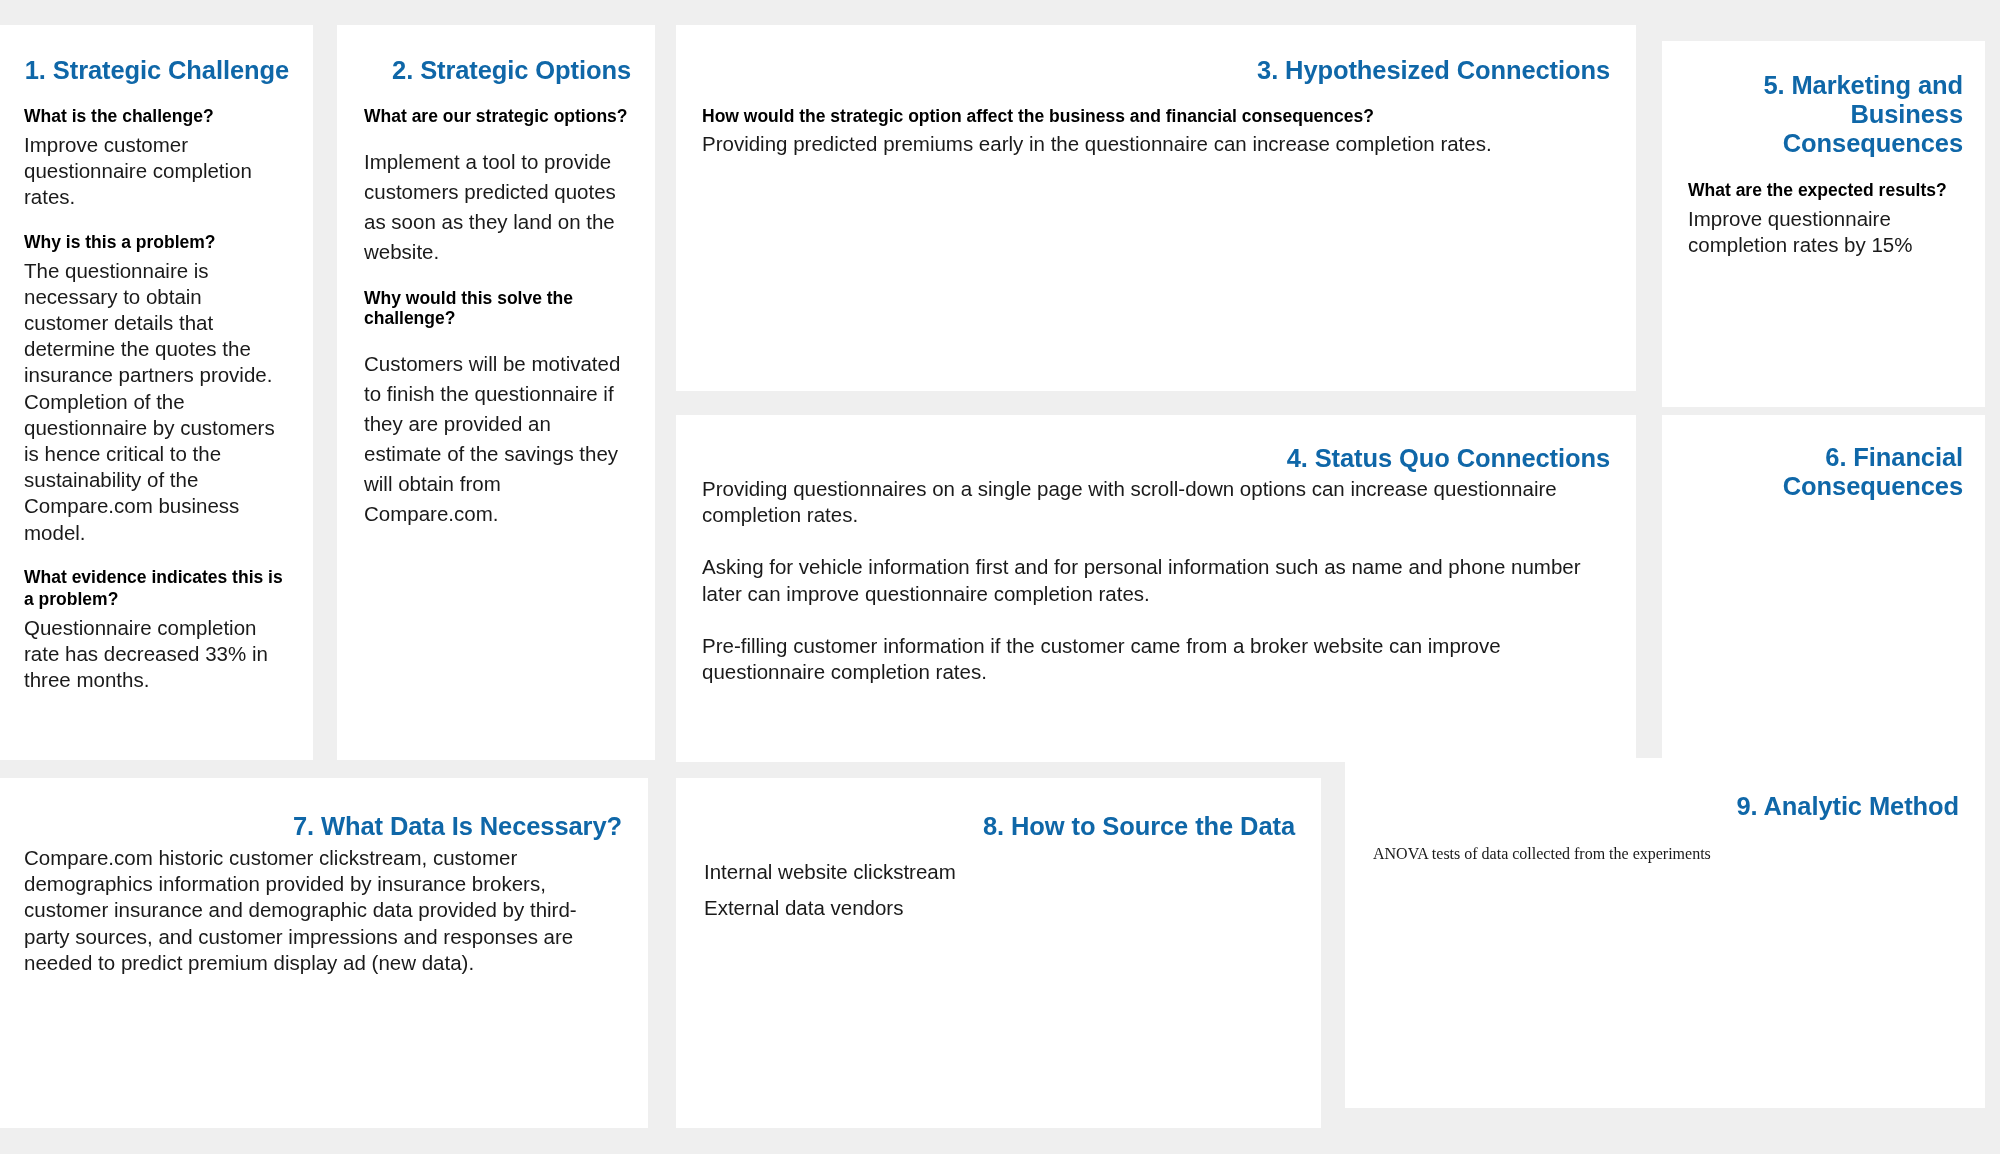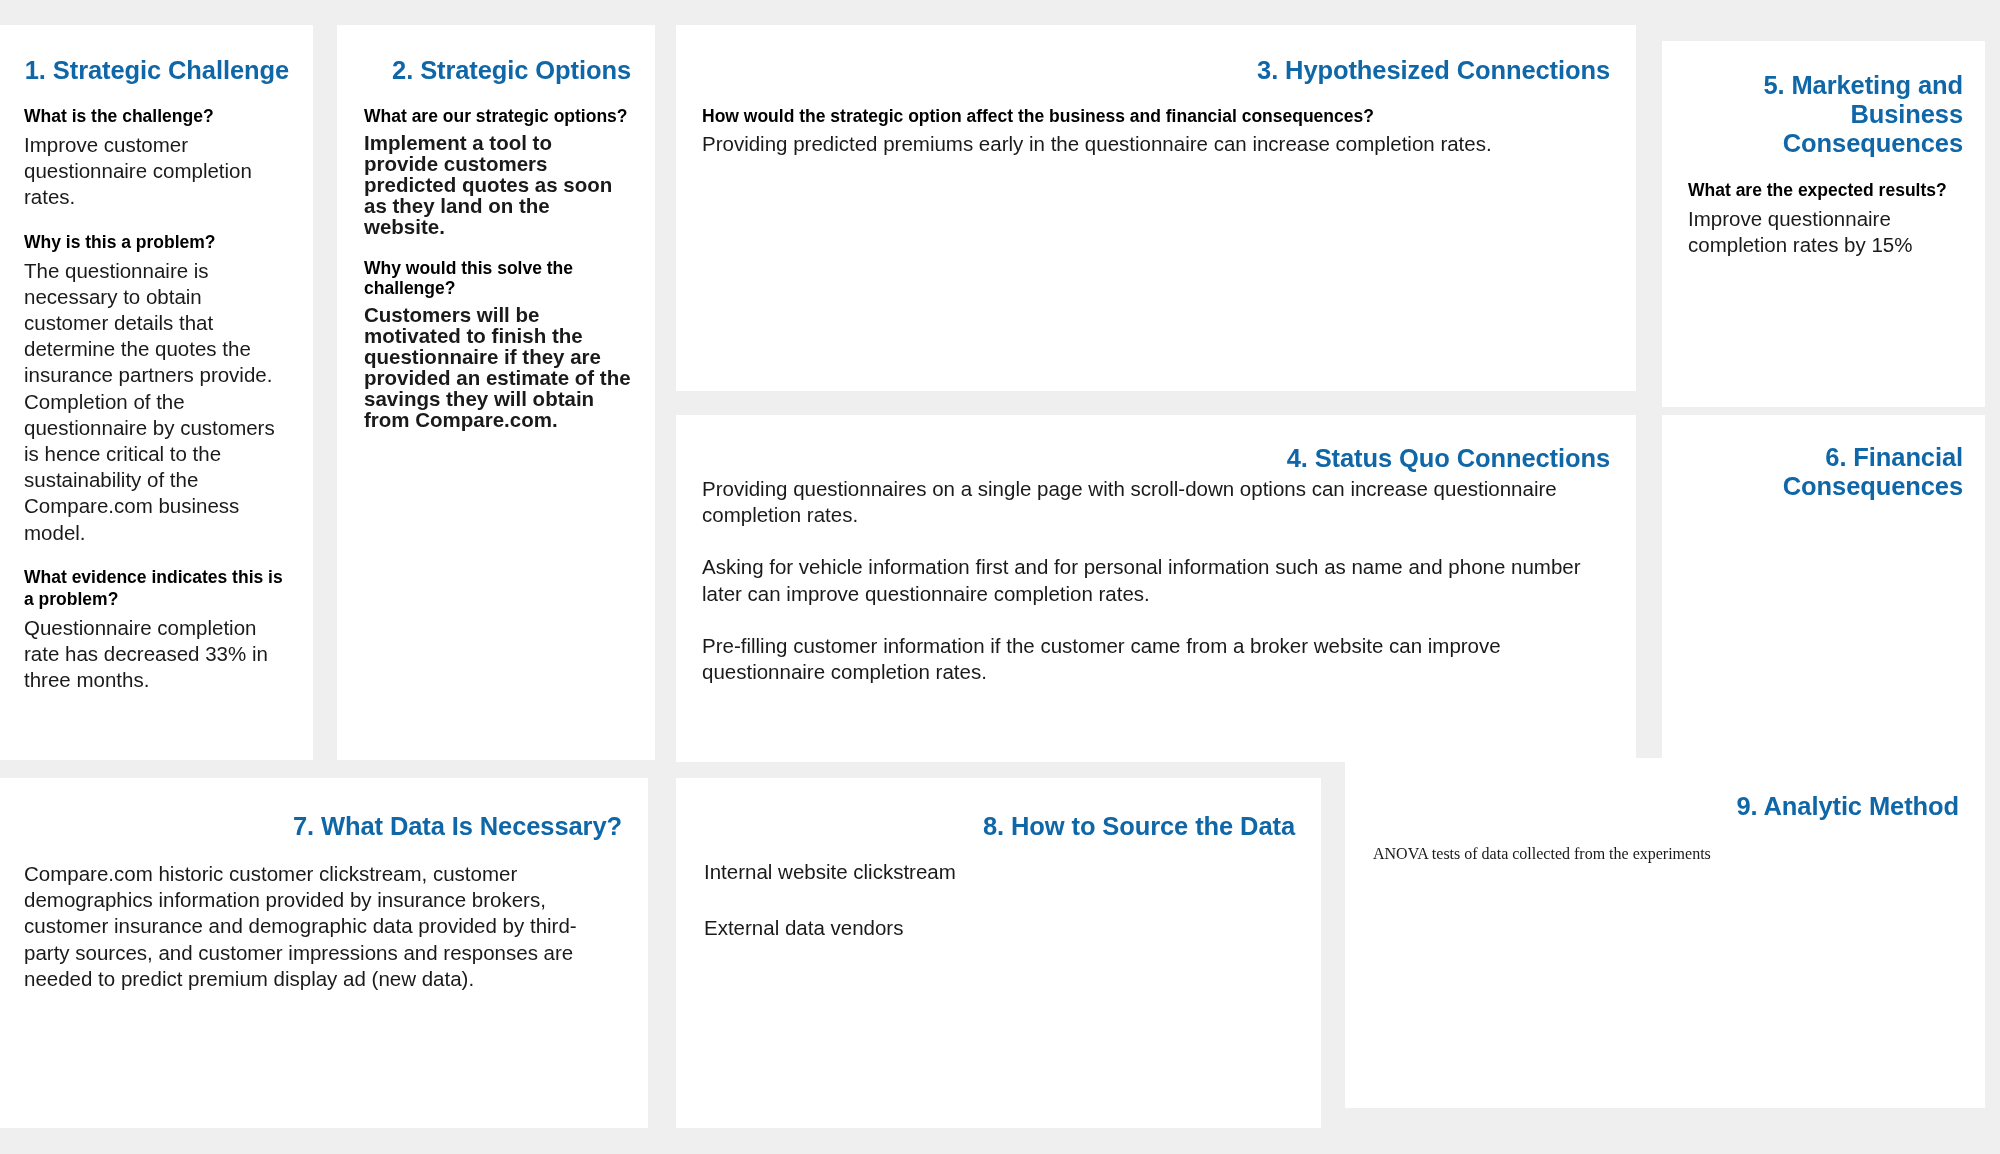--- a/index.html
+++ b/index.html
@@ -49,21 +49,21 @@
   #card-1 .pad { padding: 30px 24px 0 24px; }
   #card-1 .card-title { font-size: 25.5px; line-height: 30px; }
   #card-1 .q { font-size: 17.5px; line-height: 22px; margin-top: 20px; }
   #card-1 .a { font-size: 20.5px; line-height: 26.2px; margin-top: 5px; }
 
   
   #card-2 { left: 337px; top: 25px; width: 318px; height: 735px; }
   #card-2 .pad { padding: 30px 24px 0 27px; }
   #card-2 .card-title { font-size: 25.5px; line-height: 30px; }
   #card-2 .q { font-size: 17.5px; line-height: 20.5px; margin-top: 21px; }
-  #card-2 .a { font-size: 20.5px; line-height: 21px; margin-top: 5px; font-weight: bold; }
+  #card-2 .a { font-size: 20.5px; line-height: 30px; margin-top: 20px; }
 
   
   #card-3 { left: 676px; top: 25px; width: 960px; height: 366px; }
   #card-3 .pad { padding: 30px 26px 0 26px; }
   #card-3 .card-title { font-size: 25.5px; line-height: 30px; }
   #card-3 .q { font-size: 17.5px; line-height: 22px; margin-top: 20px; }
   #card-3 .a { font-size: 20.5px; line-height: 26.2px; margin-top: 4px; }
 
   
   #card-5 { left: 1662px; top: 25px; width: 323px; height: 366px; margin-top: 16px; }
@@ -83,27 +83,27 @@
   
   #card-6 { left: 1662px; top: 415px; width: 323px; height: 347px; }
   #card-6 .pad { padding: 28px 22px 0 26px; }
   #card-6 .card-title { font-size: 25.5px; line-height: 29px; }
   #card-6 .a { font-size: 20.5px; line-height: 26.2px; margin-top: 28px; }
 
   
   #card-7 { left: 0px; top: 778px; width: 648px; height: 350px; }
   #card-7 .pad { padding: 33px 26px 0 24px; }
   #card-7 .card-title { font-size: 25.5px; line-height: 30px; }
-  #card-7 .a { font-size: 20.5px; line-height: 26.2px; margin-top: 20px; }
+  #card-7 .a { font-size: 20.5px; line-height: 26.2px; margin-top: 4px; }
 
   #card-8 { left: 676px; top: 778px; width: 645px; height: 350px; }
   #card-8 .pad { padding: 33px 26px 0 28px; }
   #card-8 .card-title { font-size: 25.5px; line-height: 30px; }
   #card-8 .a { font-size: 20.5px; line-height: 26.2px; margin-top: 18px; }
-  #card-8 .a + .a { margin-top: 30px; }
+  #card-8 .a + .a { margin-top: 10px; }
 
   #card-9 { left: 1345px; top: 758px; width: 640px; height: 350px; }
   #card-9 .pad { padding: 33px 26px 0 28px; }
   #card-9 .card-title { font-size: 25.5px; line-height: 30px; }
   #card-9 .a { font-size: 16px; line-height: 26.2px; margin-top: 20px; font-family: Liberation Serif, serif; }
 </style>
 </head>
 <body>
 
 <div id="canvas">

